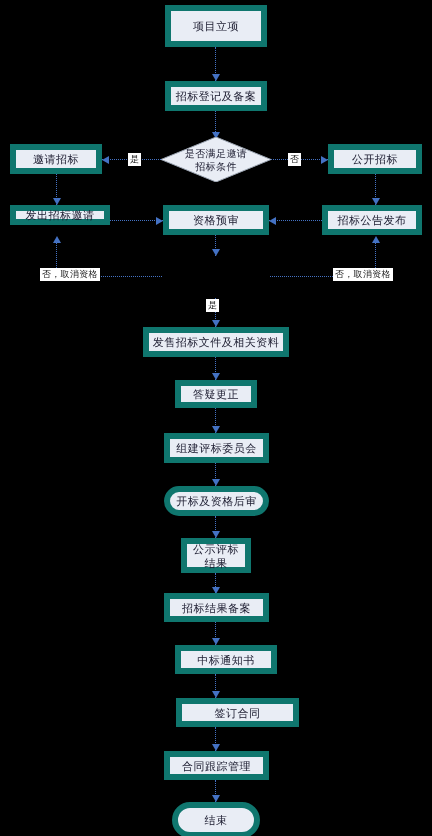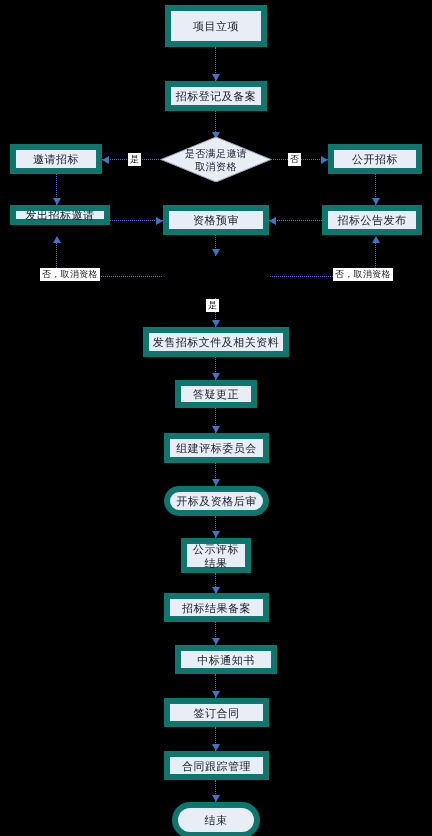--- a/index.html
+++ b/index.html
@@ -125,21 +125,21 @@
   <div class="vline" style="left:215px; top:111px; height:27px;"></div>
   <div class="arrow down" style="left:212px; top:132px;"></div>
 
   <div class="diamond" style="left:161px; top:137px; width:110px; height:45px;">
     <svg width="110" height="45" viewBox="0 0 110 45">
       <polygon points="55,0 110,22.5 55,45 0,22.5" fill="#e9edf5" stroke="#9aa3b0" stroke-width="1"></polygon>
     </svg>
     <div class="dlabel">
       <div>
         <div>是否满足邀请</div>
-        <div>取消资格</div>
+        <div>招标条件</div>
       </div>
     </div>
   </div>
 
   <div class="hline" style="left:102px; top:159px; width:59px;"></div>
   <div class="arrow left" style="left:102px; top:156px;"></div>
   <div class="elabel" style="left:128px; top:153px;">是</div>
 
   <div class="hline" style="left:271px; top:159px; width:57px;"></div>
   <div class="arrow right" style="left:321px; top:156px;"></div>
@@ -231,21 +231,21 @@
   </div>
   <div class="vline" style="left:215px; top:622px; height:23px;"></div>
   <div class="arrow down" style="left:212px; top:638px;"></div>
 
   <div class="node" style="left:175px; top:645px; width:102px; height:29px;">
     <span>中标通知书</span>
   </div>
   <div class="vline" style="left:215px; top:674px; height:24px;"></div>
   <div class="arrow down" style="left:212px; top:691px;"></div>
 
-  <div class="node" style="left:164px; top:698px; width:105px; height:29px;">
+  <div class="node" style="left:176px; top:698px; width:123px; height:29px;">
     <span>签订合同</span>
   </div>
   <div class="vline" style="left:215px; top:727px; height:24px;"></div>
   <div class="arrow down" style="left:212px; top:744px;"></div>
 
   <div class="node" style="left:164px; top:751px; width:105px; height:29px;">
     <span>合同跟踪管理</span>
   </div>
   <div class="vline" style="left:215px; top:780px; height:22px;"></div>
   <div class="arrow down" style="left:212px; top:795px;"></div>

